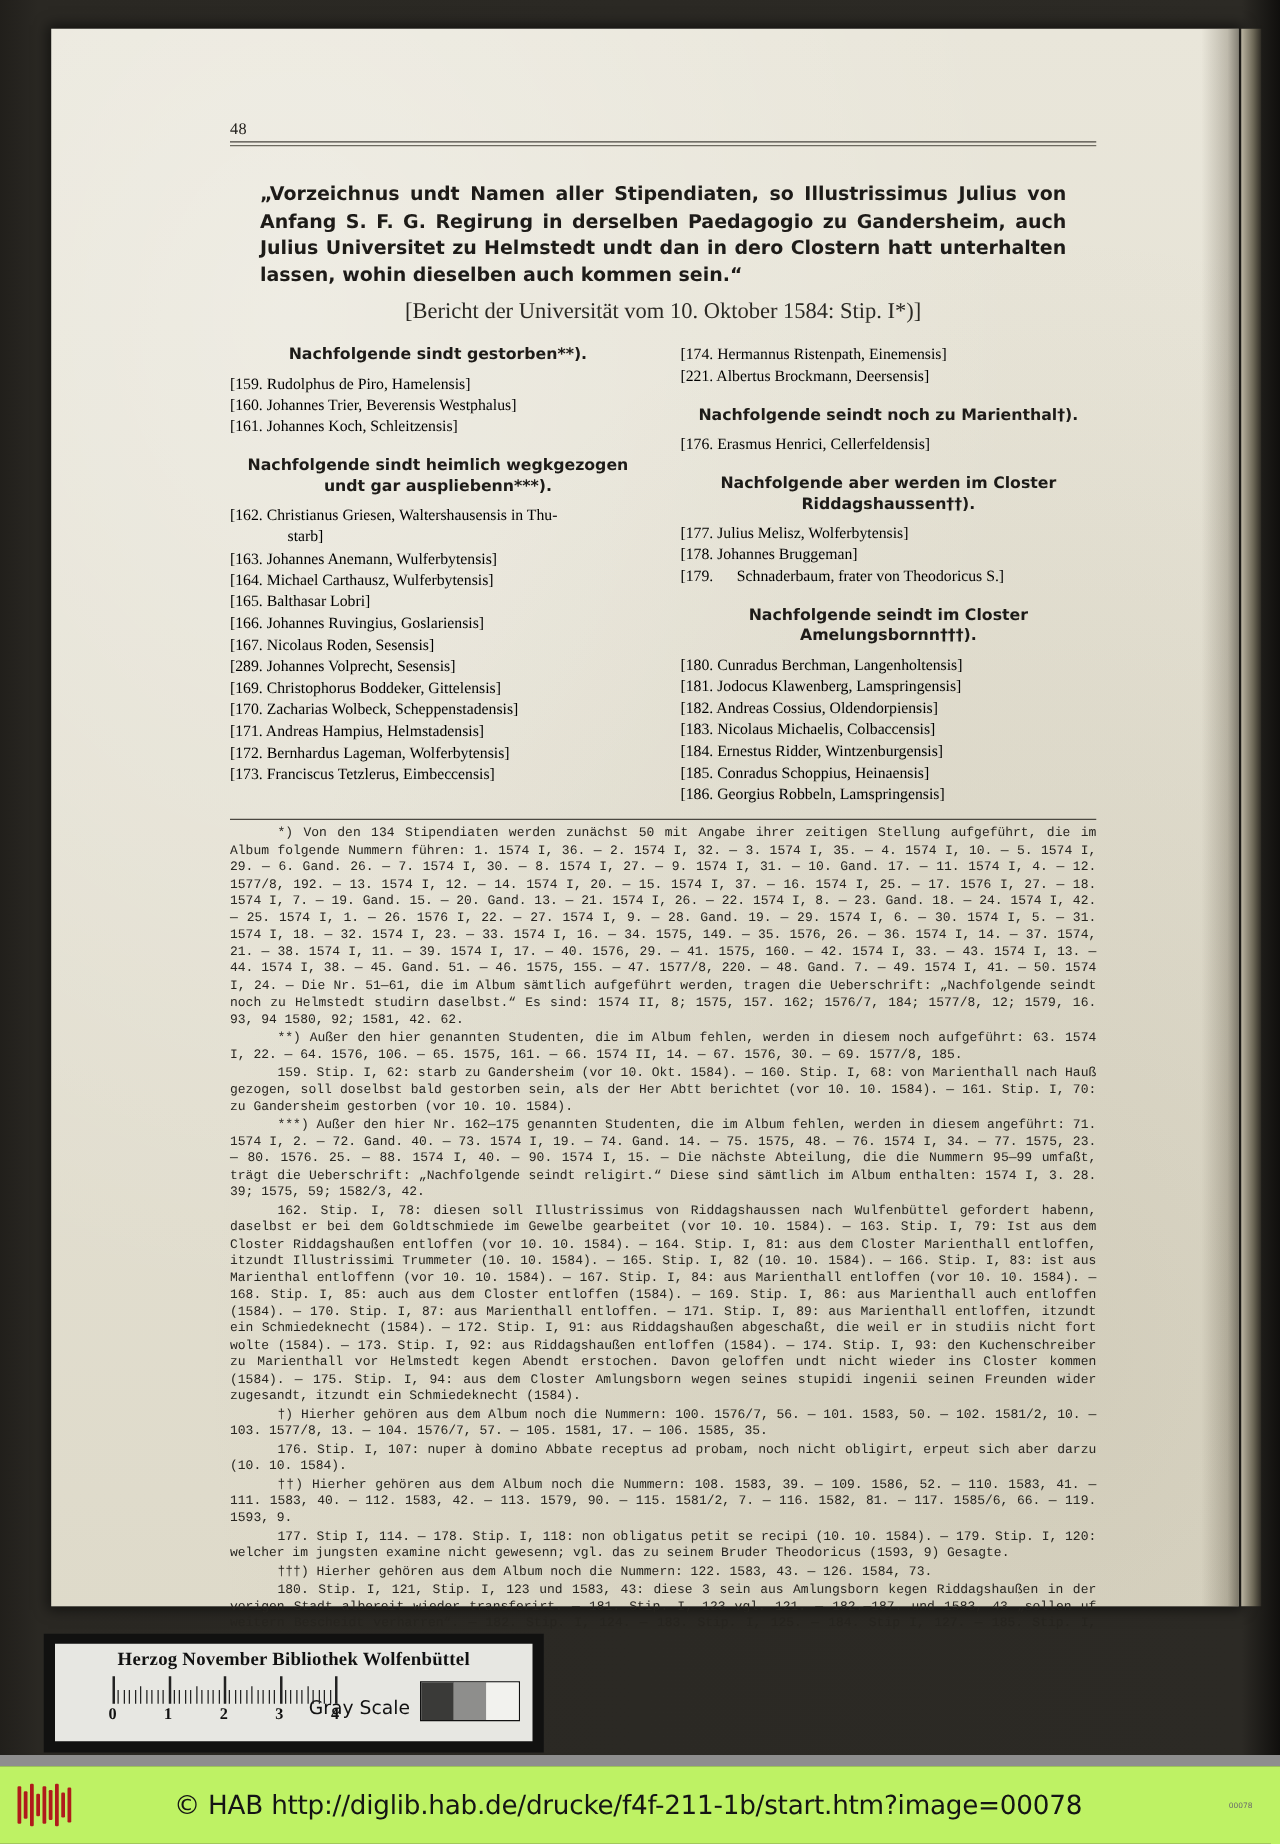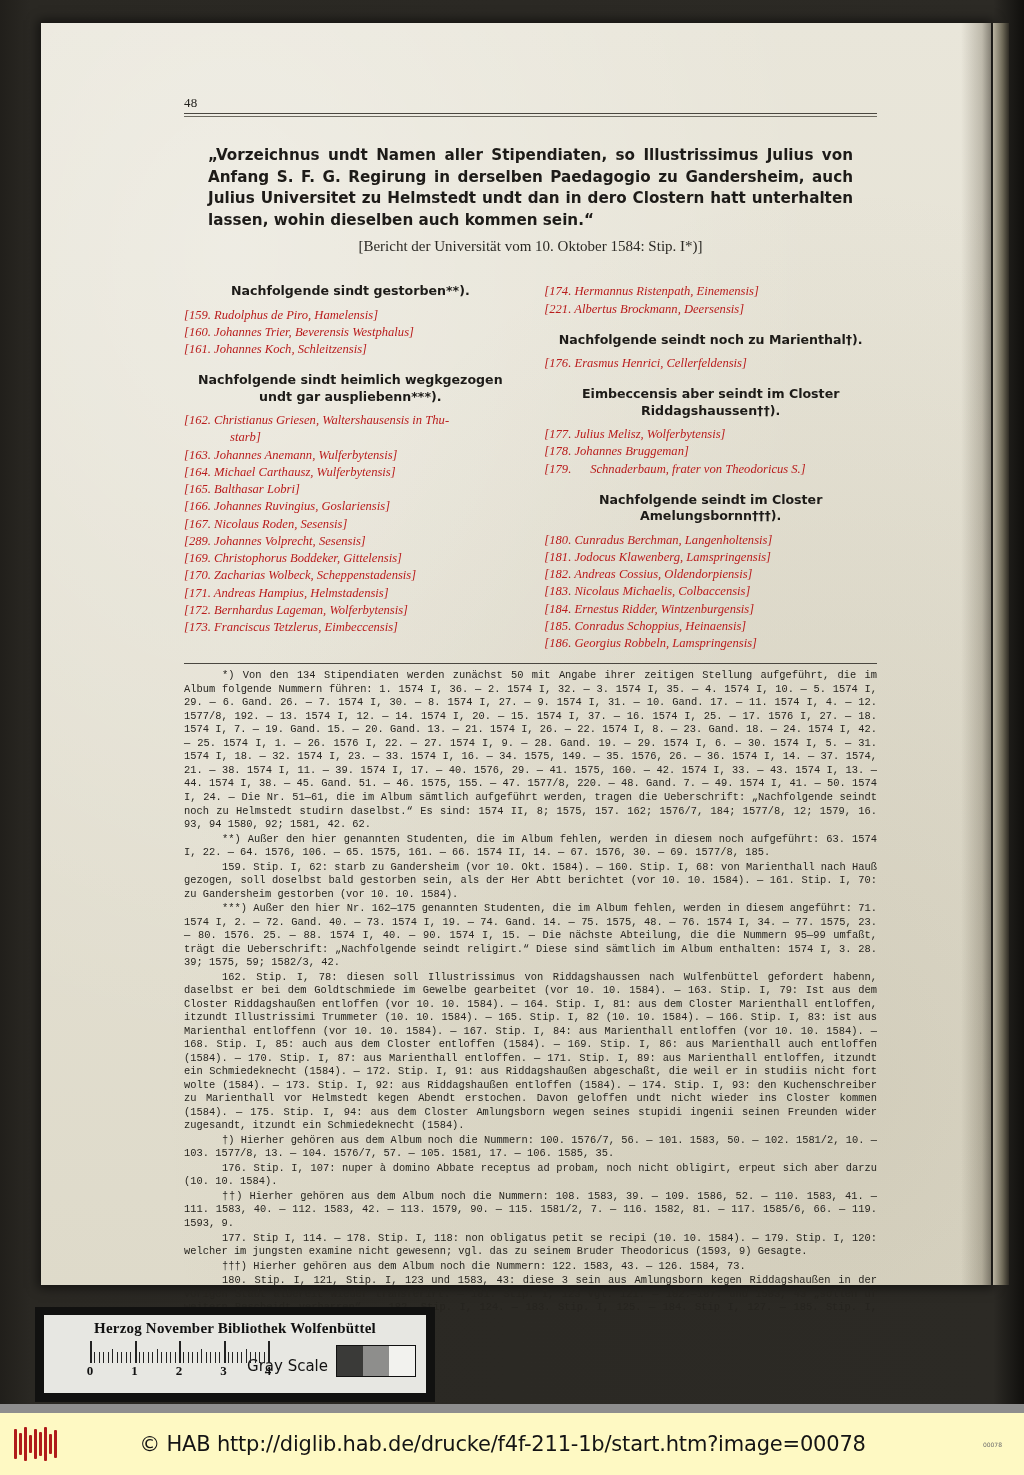--- a/index.html
+++ b/index.html
@@ -72,43 +72,42 @@
   .main-title{
     font-family:"DejaVu Sans", sans-serif;
     font-weight:bold;
     font-size:15.2px;
     line-height:1.42;
     text-align:justify;
     margin:28px 24px 0 24px;
     color:#1d1b18;
   }
   .src-note{
-    text-align:center;font-size:15px;margin-top:7px;color:#2b2924;
-  }
-
-  
-  .cols{display:flex;margin-top:26px;}
+    text-align:center;font-size:18px;margin-top:7px;color:#2b2924;
+  }
+
+  
+  .cols{display:flex;margin-top:14px;}
   .col{width:49%;}
   .col.left{padding-right:2%;}
   .col.right{padding-left:2%;}
 
   .sec-head{
     font-family:"DejaVu Sans", sans-serif;
     font-weight:bold;font-size:12.6px;
     text-align:center;line-height:1.3;
     margin:14px 0 7px 0;color:#1d1b18;
   }
   .sec-head.first{margin-top:2px;}
 
   ul.namelist{list-style:none;margin:0;padding:0;}
   ul.namelist li{
     font-size:12.6px;line-height:1.37;
     white-space:nowrap;
-    color:#b91c1c;
-    font-style:italic;
+    color:#000000;
   }
   ul.namelist li .cont{display:block;padding-left:46px;}
 
   
   .fn-rule{
     border:0;border-top:1px solid #4a4740;
     width:100%;margin:11px 0 5px 0;
   }
   .footnotes{font-size:10.4px;line-height:1.30;text-align:justify;color:#26241f;font-family:Liberation Mono, monospace;}
   .footnotes p{margin:0 0 1px 0;text-indent:38px;}
@@ -139,21 +138,21 @@
   #gs-label{
     font-family:"DejaVu Sans",sans-serif;font-size:15px;color:#111;
     margin:0 8px 10px 14px;white-space:nowrap;
   }
   #gs-swatch{display:flex;border:1px solid #111;margin-bottom:8px;}
   #gs-swatch div{width:26px;height:30px;}
 
   
   #footer{
     position:absolute;left:0;top:1413px;width:1024px;height:62px;
-    background:#fef9c3;
+    background:#bef264;
     display:flex;align-items:center;
   }
   #footer-mark{
     width:54px;height:40px;margin-left:8px;
     display:flex;align-items:center;justify-content:center;gap:2px;
   }
   #footer-mark i{display:block;width:3px;background:#b01b1b;border-radius:1px;}
   #footer-url{
     flex:1;text-align:center;
     font-family:"DejaVu Sans",sans-serif;
@@ -227,21 +226,21 @@
             <li>[174. Hermannus Ristenpath, Einemensis]</li>
             <li>[221. Albertus Brockmann, Deersensis]</li>
           </ul>
 
           <div class="sec-head">Nachfolgende seindt noch zu Marienthal†).</div>
           <ul class="namelist">
             <li>[176. Erasmus Henrici, Cellerfeldensis]</li>
           </ul>
 
           <div class="sec-head">
-            <div>Eimbeccensis aber seindt im Closter</div>
+            <div>Nachfolgende aber werden im Closter</div>
             <div>Riddagshaussen††).</div>
           </div>
           <ul class="namelist">
             <li>[177. Julius Melisz, Wolferbytensis]</li>
             <li>[178. Johannes Bruggeman]</li>
             <li style="white-space:pre">[179.      Schnaderbaum, frater von Theodoricus S.]</li>
           </ul>
 
           <div class="sec-head">Nachfolgende seindt im Closter Amelungsbornn†††).</div>
           <ul class="namelist">

